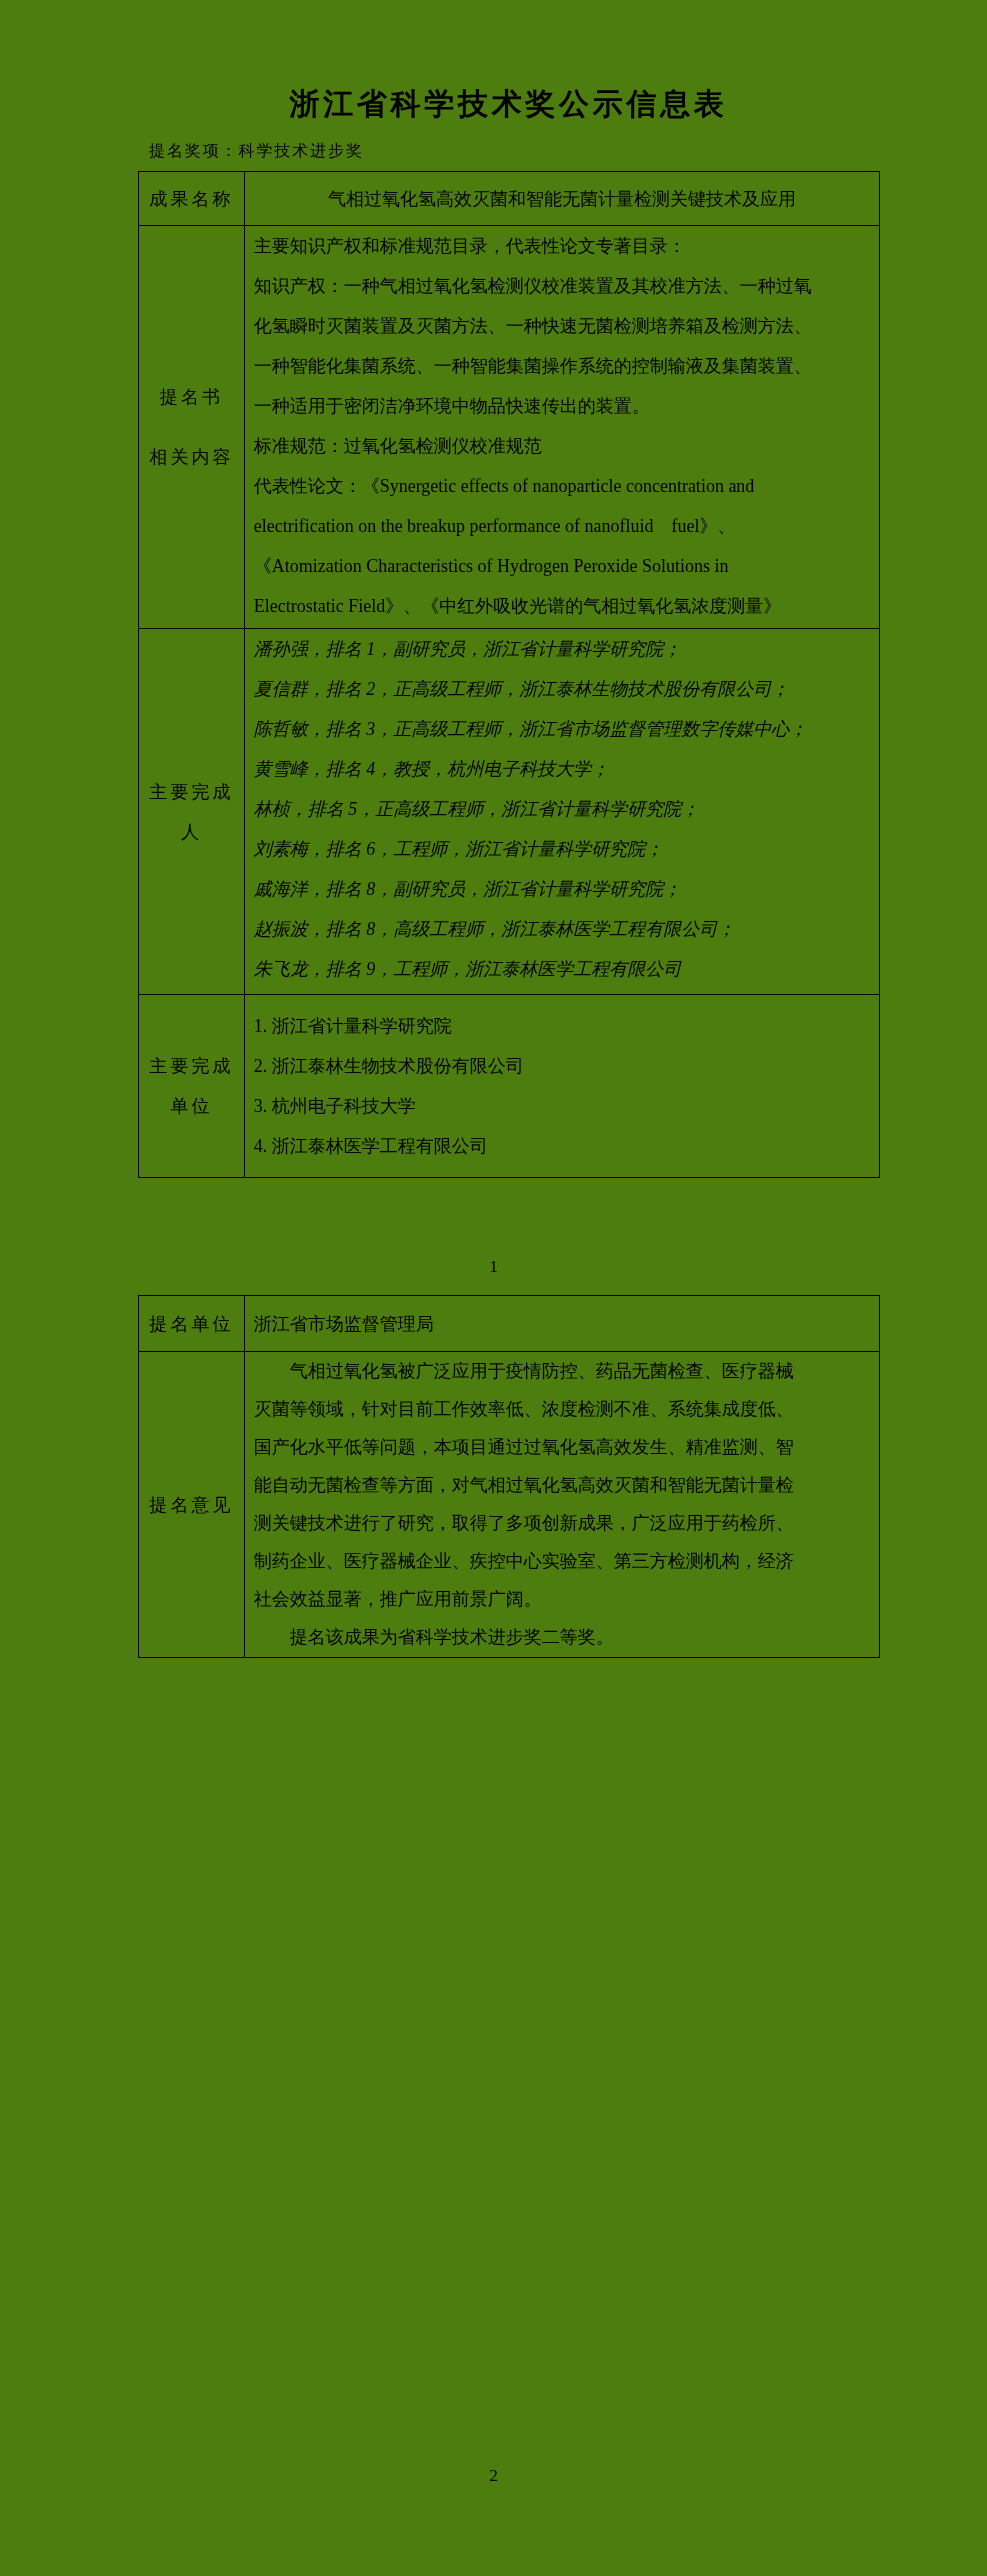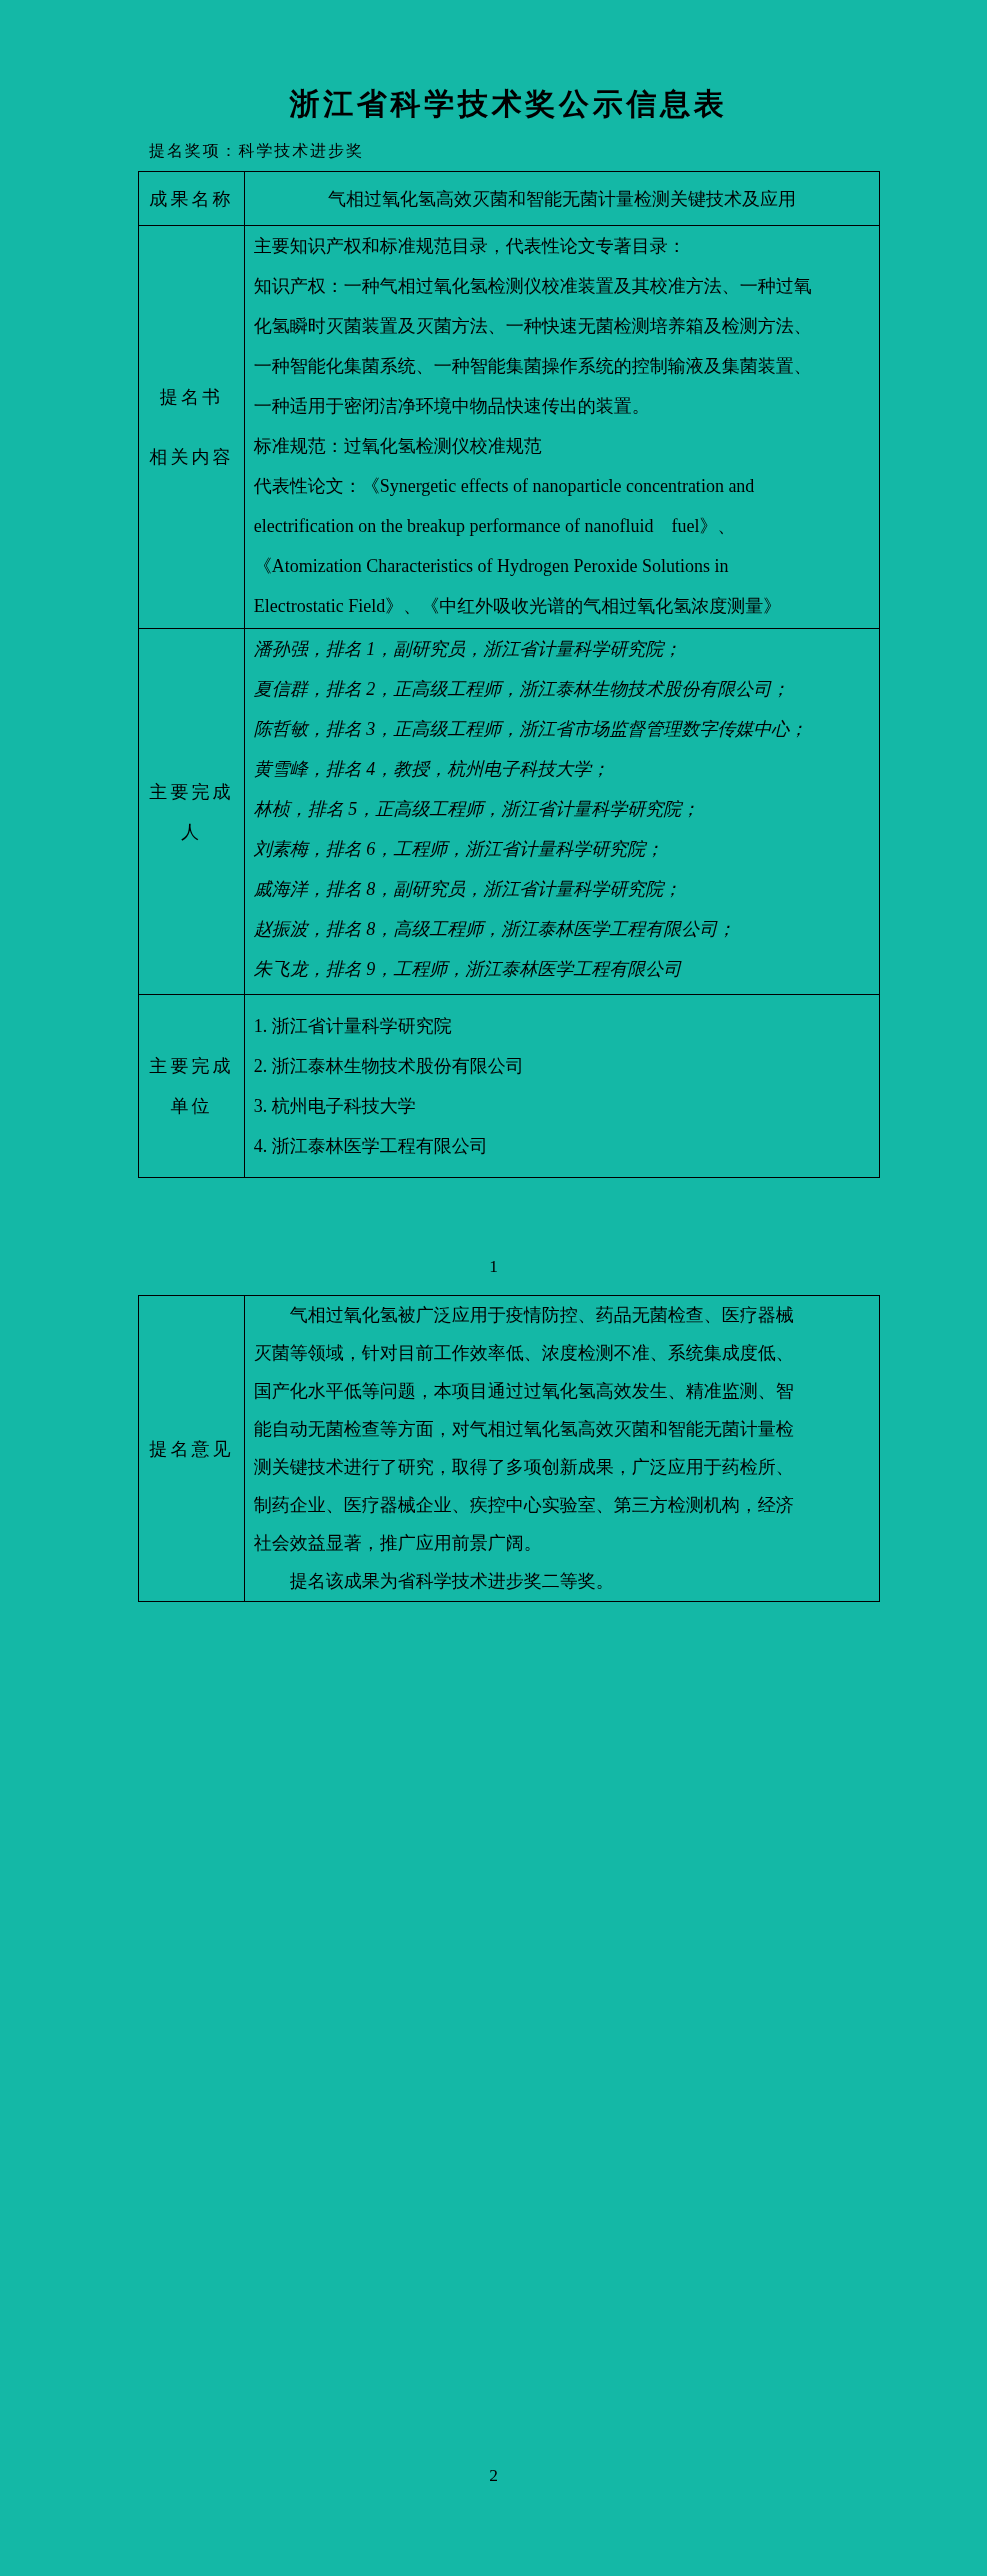--- a/index.html
+++ b/index.html
@@ -1,20 +1,20 @@
 <!DOCTYPE html>
 <html style="font-size:10px"><head>
 <meta charset="utf-8">
 <style>
   html,body{margin:0;padding:0;background:#ffffff;}
   .page{
     position:relative;
     width:987px;
     height:2576px;
-    background:#14b8a6;
+    background:#4d7c0f;
     font-family:"Liberation Serif","DejaVu Serif",serif;
     color:#000000;
     overflow:hidden;
   }
   .doc-title{
     position:absolute;
     top:88px; left:138px; width:741px;
     text-align:center;
     font-size:30px; font-weight:bold;
     letter-spacing:3.7px;
@@ -153,20 +153,24 @@
     </table>
 
   <div class="page-num pn1">1</div>
 
   <table class="form-table t2">
     <colgroup>
         <col class="c1">
         <col class="c2">
       </colgroup>
     <tbody>
+        <tr class="row-unit">
+      <td class="label-cell">提名单位</td>
+      <td class="content-cell">浙江省市场监督管理局</td>
+    </tr>
     <tr class="row-opinion">
       <td class="label-cell">提名意见</td>
       <td class="content-cell v-top pad-top-12 lines-61">
         <div class="txt-line">　　气相过氧化氢被广泛应用于疫情防控、药品无菌检查、医疗器械</div>
         <div class="txt-line">灭菌等领域，针对目前工作效率低、浓度检测不准、系统集成度低、</div>
         <div class="txt-line">国产化水平低等问题，本项目通过过氧化氢高效发生、精准监测、智</div>
         <div class="txt-line">能自动无菌检查等方面，对气相过氧化氢高效灭菌和智能无菌计量检</div>
         <div class="txt-line">测关键技术进行了研究，取得了多项创新成果，广泛应用于药检所、</div>
         <div class="txt-line">制药企业、医疗器械企业、疾控中心实验室、第三方检测机构，经济</div>
         <div class="txt-line">社会效益显著，推广应用前景广阔。</div>

